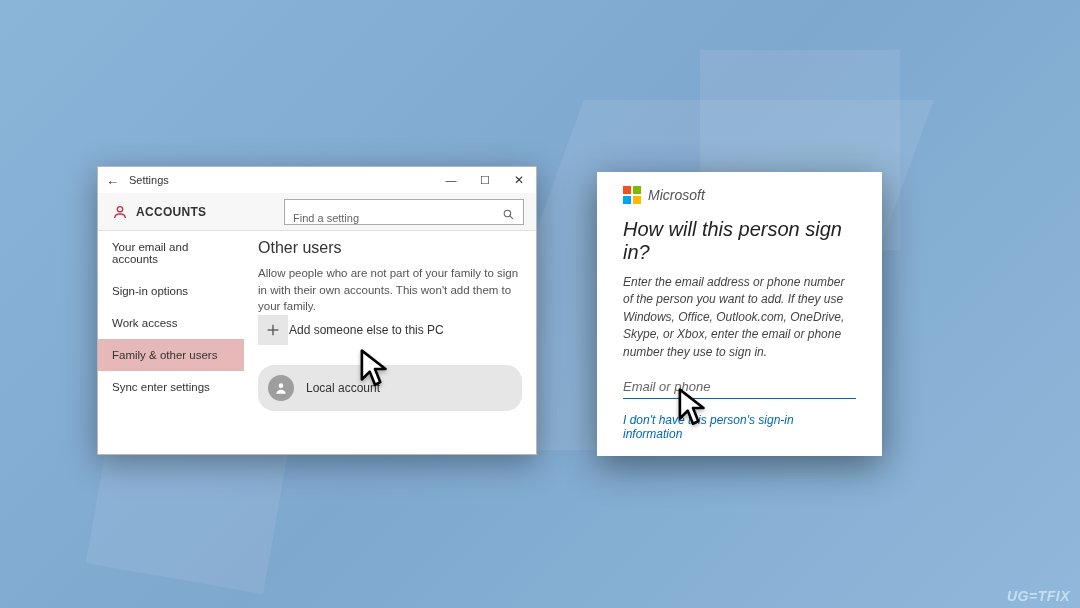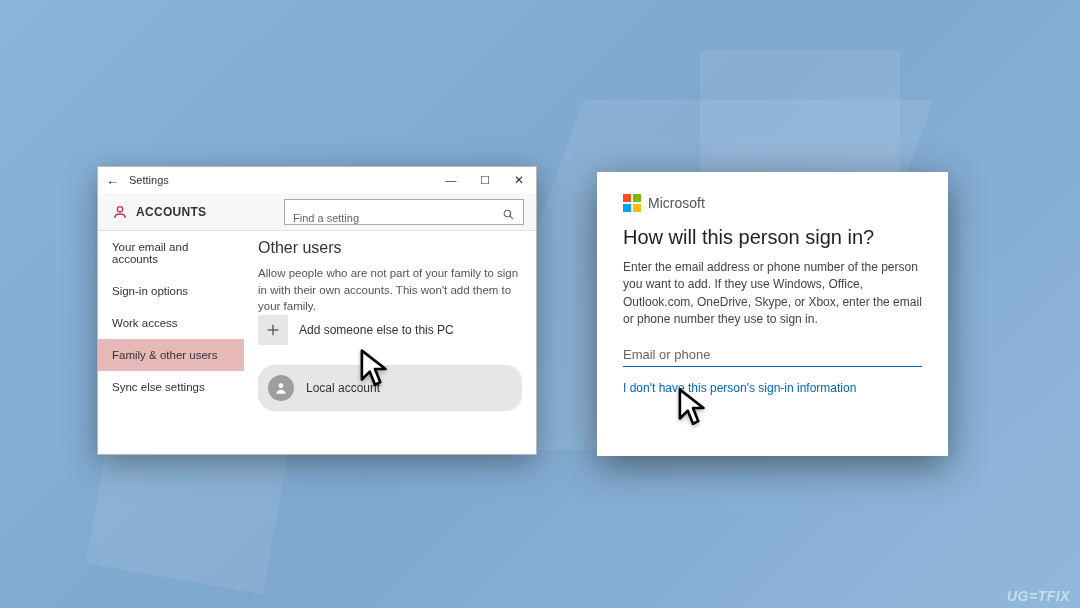--- a/index.html
+++ b/index.html
@@ -48,35 +48,35 @@
   .search-box .mag { color:#666; font-size:12px;}
   .main-row { display:flex; height:calc(100% - 26px - 38px); }
   .sidebar { width:146px; background:#fff; }
   .sidebar-item {
     padding:10px 14px; font-size:11.5px; color:#333; cursor:pointer;
   }
   .sidebar-item.active { background:#e7b8b8; }
   .content { flex:1; padding:8px 14px 0 14px; background:#fff; overflow:hidden;}
   .section-h { font-size:16px; font-weight:400; color:#333; margin-bottom:8px;}
   .section-p { font-size:11.5px; color:#555; line-height:1.45; }
-  .add-row { display:flex; align-items:center; gap:11px; margin-bottom:20px;}
+  .add-row { display:flex; align-items:center; gap:1px; margin-bottom:20px;}
   .plus-box {
     width:30px;height:30px;background:#e6e6e6;display:flex;align-items:center;justify-content:center;
     font-size:16px;color:#555;
   }
   .add-text { font-size:12px; color:#333;}
   .local-row { display:flex; align-items:center; gap:12px; background:#e6e6e6; padding:10px 10px;border-radius:16px; }
   .avatar-circ { width:26px;height:26px;border-radius:50%;background:#9e9e9e;display:flex;align-items:center;justify-content:center;color:#fff;font-size:12px;}
   .local-text { font-size:12px; color:#333;}
 
   
   .ms-dialog {
-    position:absolute; left:597px; top:172px; width:351px; height:284px;
+    position:absolute; left:597px; top:172px; width:285px; height:284px;
     background:#ffffff; box-shadow: 0 10px 35px rgba(0,0,0,0.45);
-    padding:22px 26px 18px 26px; font-size:13px; color:#333;
+    padding:14px 26px 18px 26px; font-size:13px; color:#333;font-style:italic;
   }
   .ms-logo-row { display:flex; align-items:center; gap:7px; margin-bottom:14px;}
   .ms-logo { width:18px;height:18px; display:grid; grid-template-columns:1fr 1fr; grid-template-rows:1fr 1fr; gap:1.5px;}
   .ms-sq { width:100%; height:100%; }
   .sq-r{background:#f25022;} .sq-g{background:#7fba00;} .sq-b{background:#00a4ef;} .sq-y{background:#ffb900;}
   .ms-logo-text { font-size:14px; color:#555; font-weight:500;}
   .ms-h { font-size:20px; font-weight:400; color:#222; margin-bottom:10px;}
   .ms-p { font-size:12px; color:#444; line-height:1.45; margin-bottom:14px;}
   .ms-input {
     border:none; border-bottom:1.5px solid #0067b8; width:100%; font-size:13px;
@@ -141,21 +141,21 @@
       </div>
     </div>
   </div>
 
   <div class="main-row">
     <div class="sidebar">
       <div class="sidebar-item">Your email and accounts</div>
       <div class="sidebar-item">Sign-in options</div>
       <div class="sidebar-item">Work access</div>
       <div class="sidebar-item active">Family &amp; other users</div>
-      <div class="sidebar-item">Sync else settings</div>
+      <div class="sidebar-item">Sync enter settings</div>
     </div>
 
     <div class="content">
       <div class="section-h">Other users</div>
       <div class="section-p">Allow people who are not part of your family to sign in with their own accounts. This won't add them to your family.</div>
       <div class="add-row">
         <div class="plus-box">
           <svg viewBox="0 0 24 24" width="16" height="16" stroke="#555" stroke-width="2">
               <line x1="12" y1="4" x2="12" y2="20"></line>
               <line x1="4" y1="12" x2="20" y2="12"></line>

